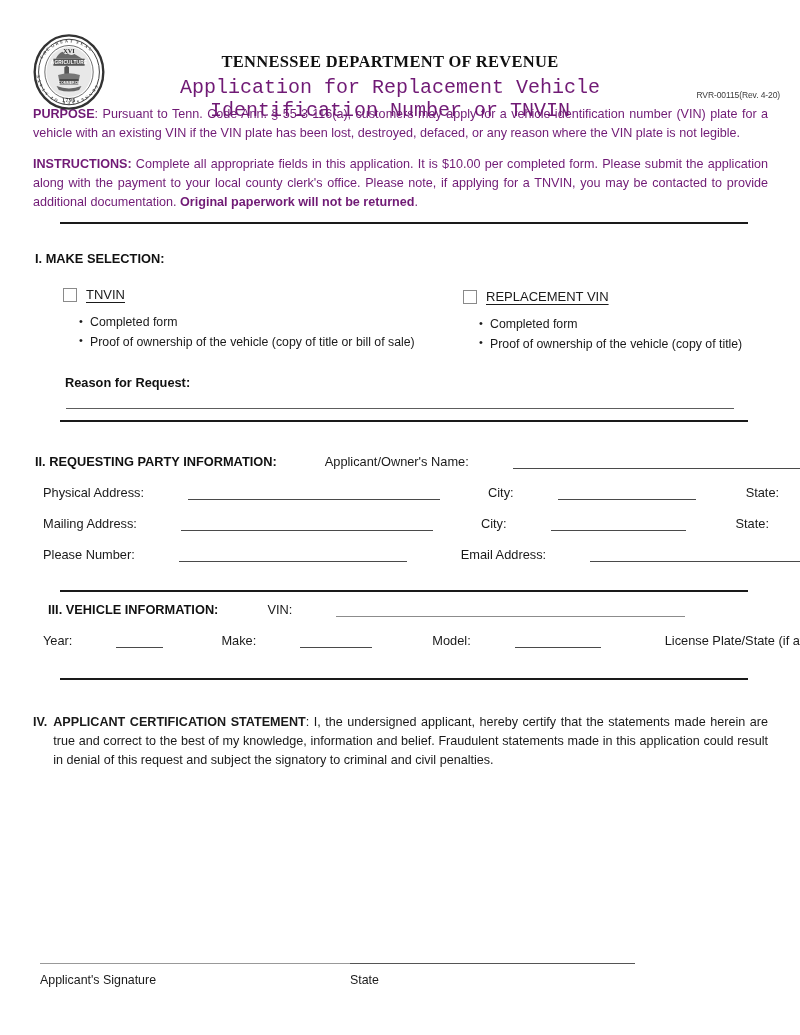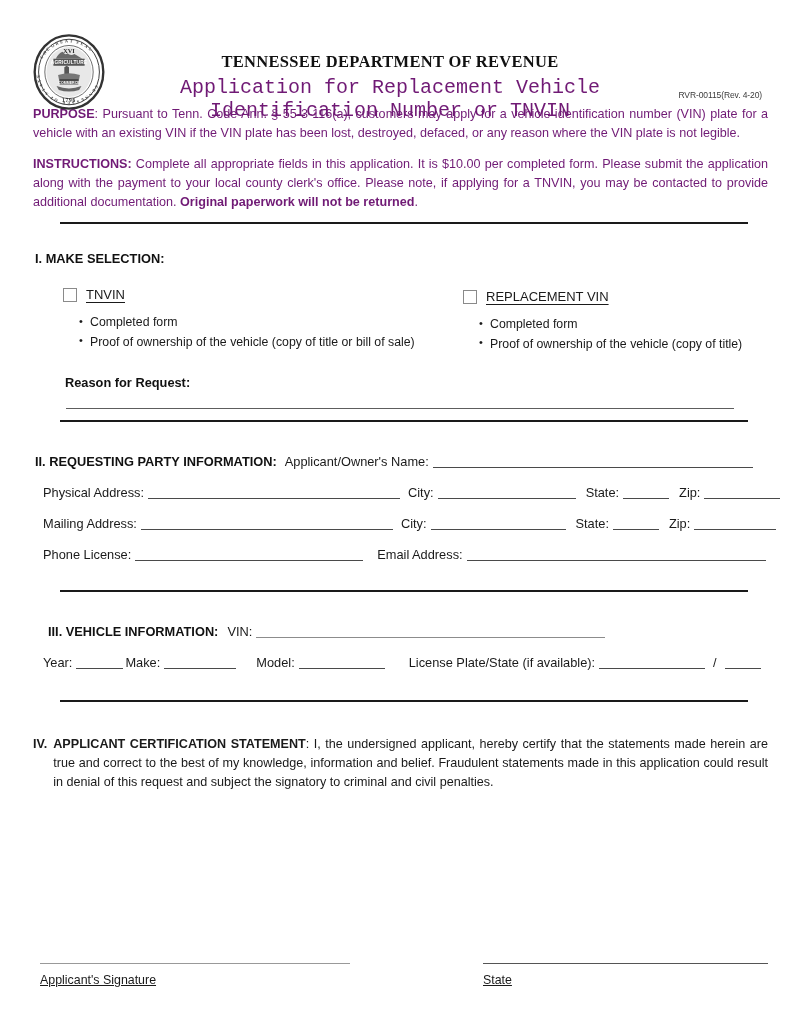--- a/index.html
+++ b/index.html
@@ -50,21 +50,21 @@
     color: #111;
   }
   .title-sub {
     font-family: Liberation Mono, monospace;
     font-size: 20px;
     color: #701a75;
     margin-top: 4px;
   }
   .form-code {
     position: absolute;
-    right: 38px;
+    right: 20px;
     top: 90px;
     font-size: 8.5px;
     color: #3b3b3b;
     letter-spacing: -0.1px;
   }
 
   
   .content {
     padding: 0 32px 0 33px;
   }
@@ -154,39 +154,40 @@
   .rule-thin {
     height: 0;
     border-top: 1.1px solid #5d5d5d;
     margin: 18px 0 0 33px;
     width: 668px;
   }
 
   
   .fieldrow {
     display: flex;
-    align-items: flex-start;
+    align-items: center;
     font-size: 12.8px;
     color: #1a1a1a;
     white-space: nowrap;
+    gap: 40px;
   }
   .fieldrow .lbl { flex: 0 0 auto; }
   .blank {
     display: inline-block;
     border-bottom: 1.2px solid #4a4a4a;
     height: 13px;
     margin: 0 2px 0 4px;
     flex: 0 0 auto;
   }
   .blank.light { border-bottom-color: #8c8c8c; }
 
   .sec2-head-row { margin-top: 32px; margin-left: 2px; }
   .row-sp { margin-top: 16px; margin-left: 10px; }
 
-  .sec3-head-row { margin-top: 32px; margin-left: 2px; padding-left: 13px; }
+  .sec3-head-row { margin-top: 10px; margin-left: 2px; padding-left: 13px; }
 
   .cert-block {
     margin-top: 33px;
     display: flex;
     font-size: 12.6px;
     line-height: 1.5;
   }
   .cert-num {
     font-weight: bold;
     flex: 0 0 auto;
@@ -195,22 +196,20 @@
   .cert-text { text-align: justify; }
 
   
   .sig-wrap {
     position: absolute;
     left: 0;
     right: 0;
     bottom: 48px;
     padding: 0 32px 0 40px;
     display: flex;
-    justify-content: space-between;
-    text-decoration: underline;
   }
   .sig-col { width: 310px; }
   .sig-col.right { width: 285px; }
   .sig-line {
     border-top: 1.1px solid #999;
     height: 0;
   }
   .sig-line.dark { border-top-color: #555; }
   .sig-label {
     margin-top: 9px;
@@ -348,41 +347,41 @@
         <span class="blank" style="width:252px;"></span>
         <span class="lbl" style="margin-left:6px;">City:</span>
         <span class="blank" style="width:135px;"></span>
         <span class="lbl" style="margin-left:8px;">State:</span>
         <span class="blank" style="width:46px;"></span>
         <span class="lbl" style="margin-left:8px;">Zip:</span>
         <span class="blank" style="width:82px;"></span>
       </div>
 
       <div class="fieldrow row-sp">
-        <span class="lbl">Phone License:</span>
+        <span class="lbl">Please Number:</span>
         <span class="blank" style="width:228px;"></span>
         <span class="lbl" style="margin-left:12px;">Email Address:</span>
         <span class="blank" style="width:299px;"></span>
       </div>
 
       <div class="rule-thick" style="margin-top:28px;"></div>
     </div>
 
     <div>
 
       <div class="fieldrow sec3-head-row">
         <span class="section-head">III. VEHICLE INFORMATION:</span>
         <span class="lbl" style="margin-left:9px;">VIN:</span>
         <span class="blank light" style="width:349px;"></span>
       </div>
 
       <div class="fieldrow row-sp">
         <span class="lbl">Year:</span>
         <span class="blank" style="width:47px;"></span>
-        <span class="lbl" style="">Make:</span>
+        <span class="lbl" style="margin-left:16px;">Make:</span>
         <span class="blank" style="width:72px;"></span>
         <span class="lbl" style="margin-left:18px;">Model:</span>
         <span class="blank" style="width:86px;"></span>
         <span class="lbl" style="margin-left:22px;">License Plate/State (if available):</span>
         <span class="blank" style="width:106px;"></span>
         <span class="lbl" style="margin:0 4px 0 6px;">/</span>
         <span class="blank" style="width:36px;"></span>
       </div>
 
       <div class="rule-thick" style="margin-top:30px;"></div>

